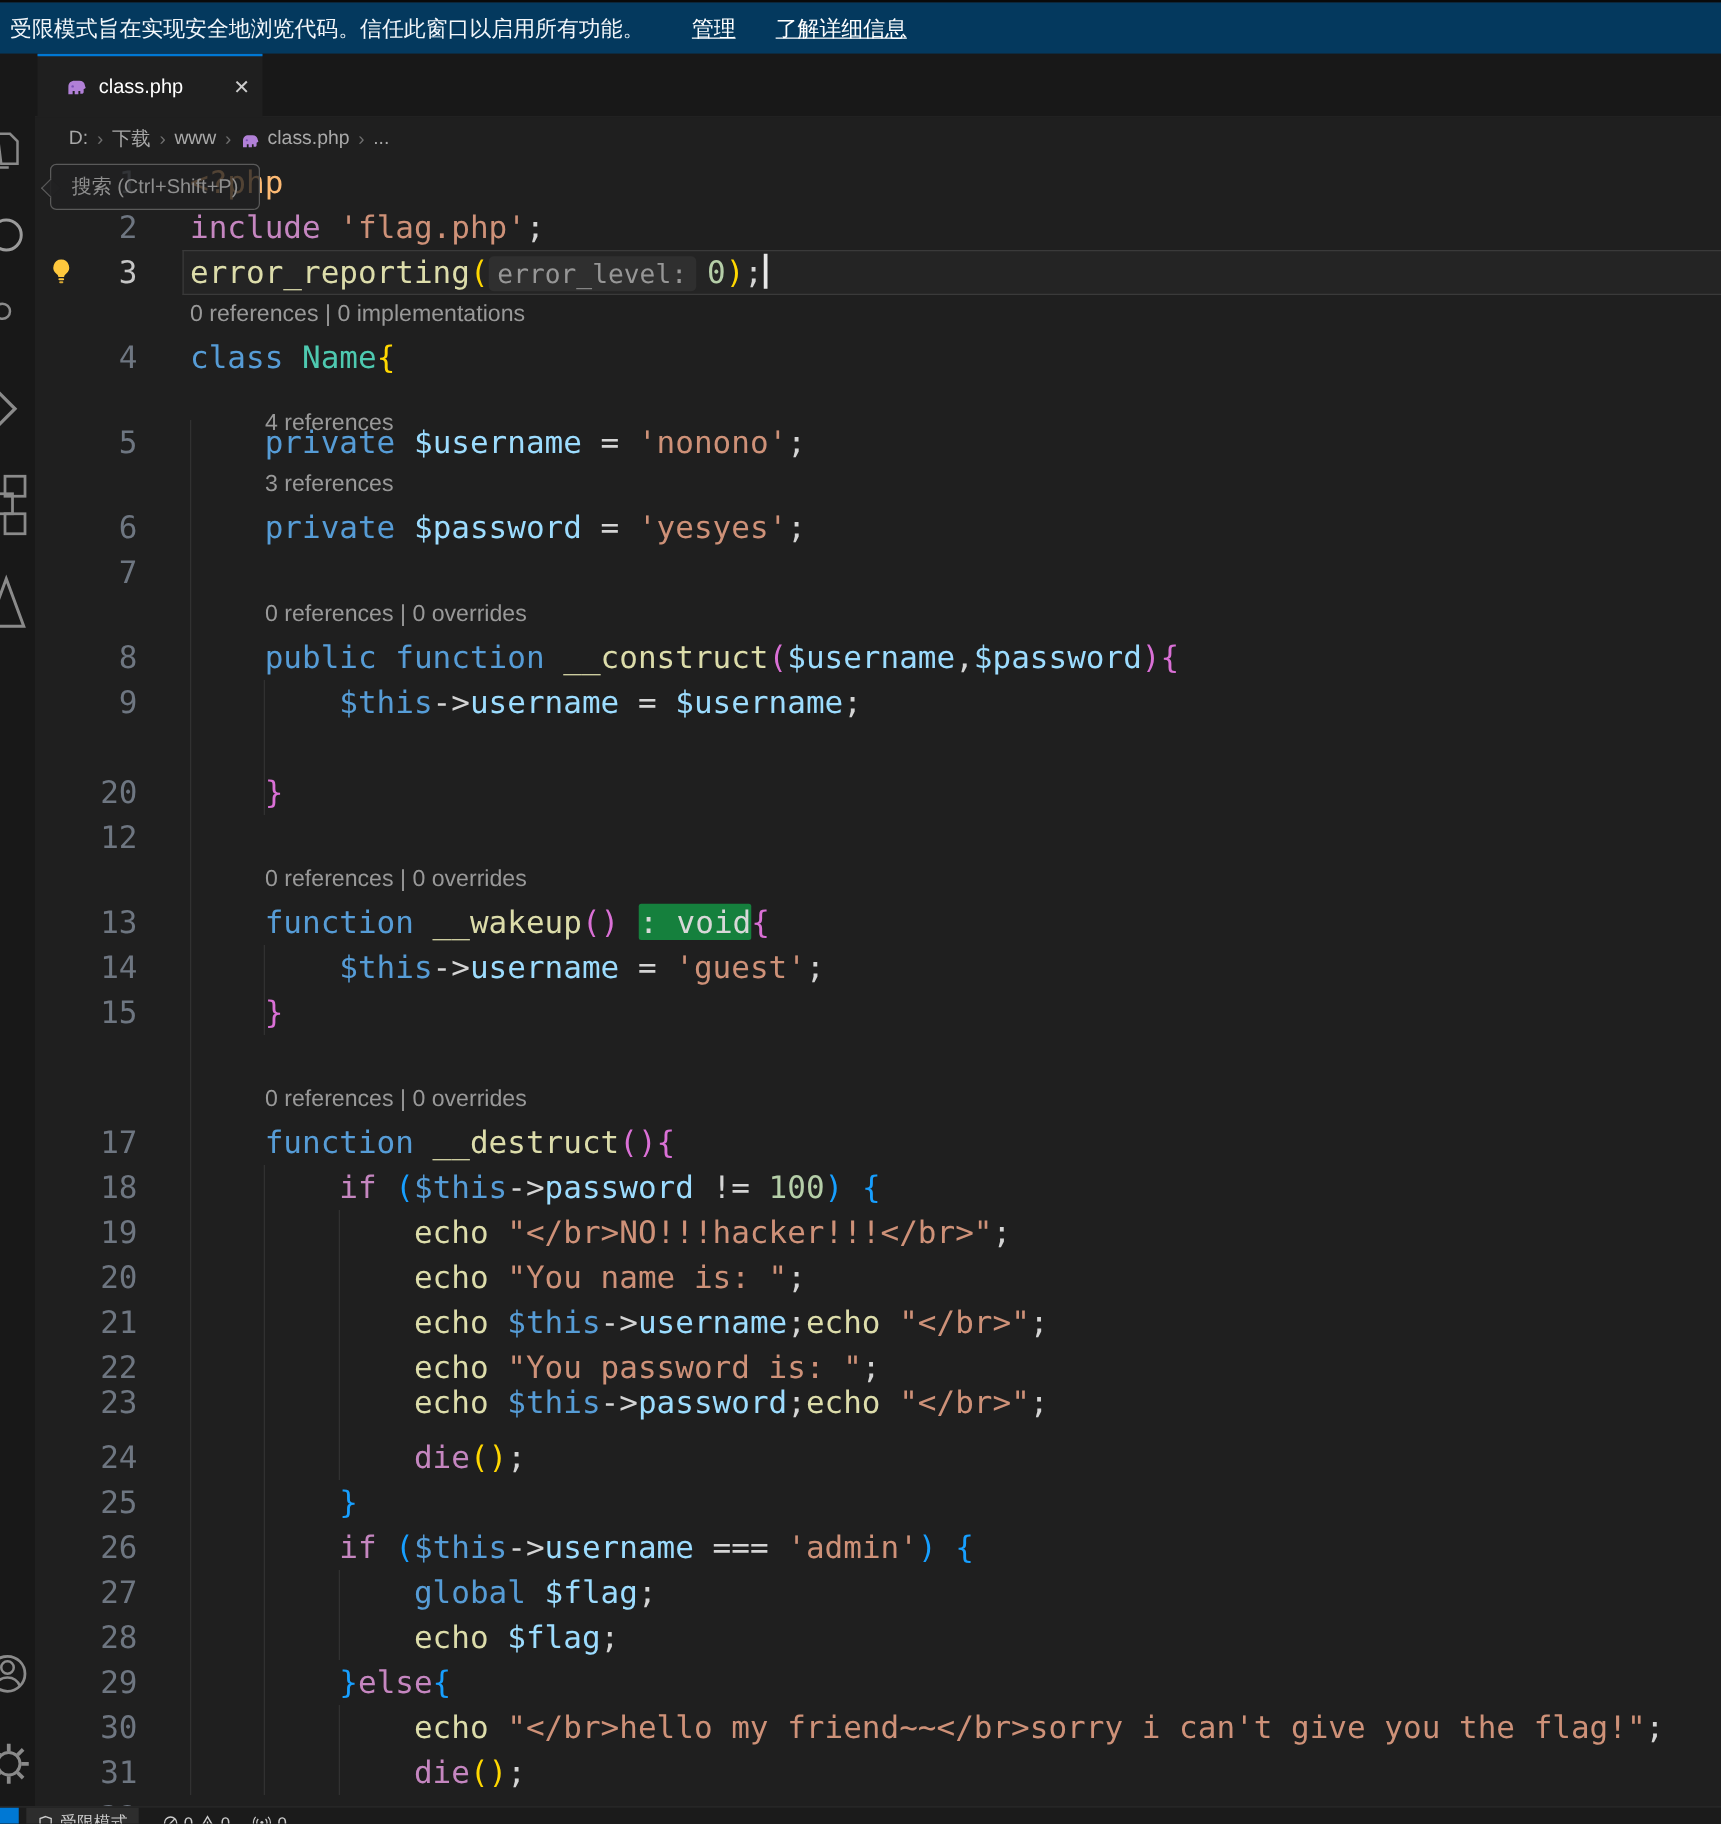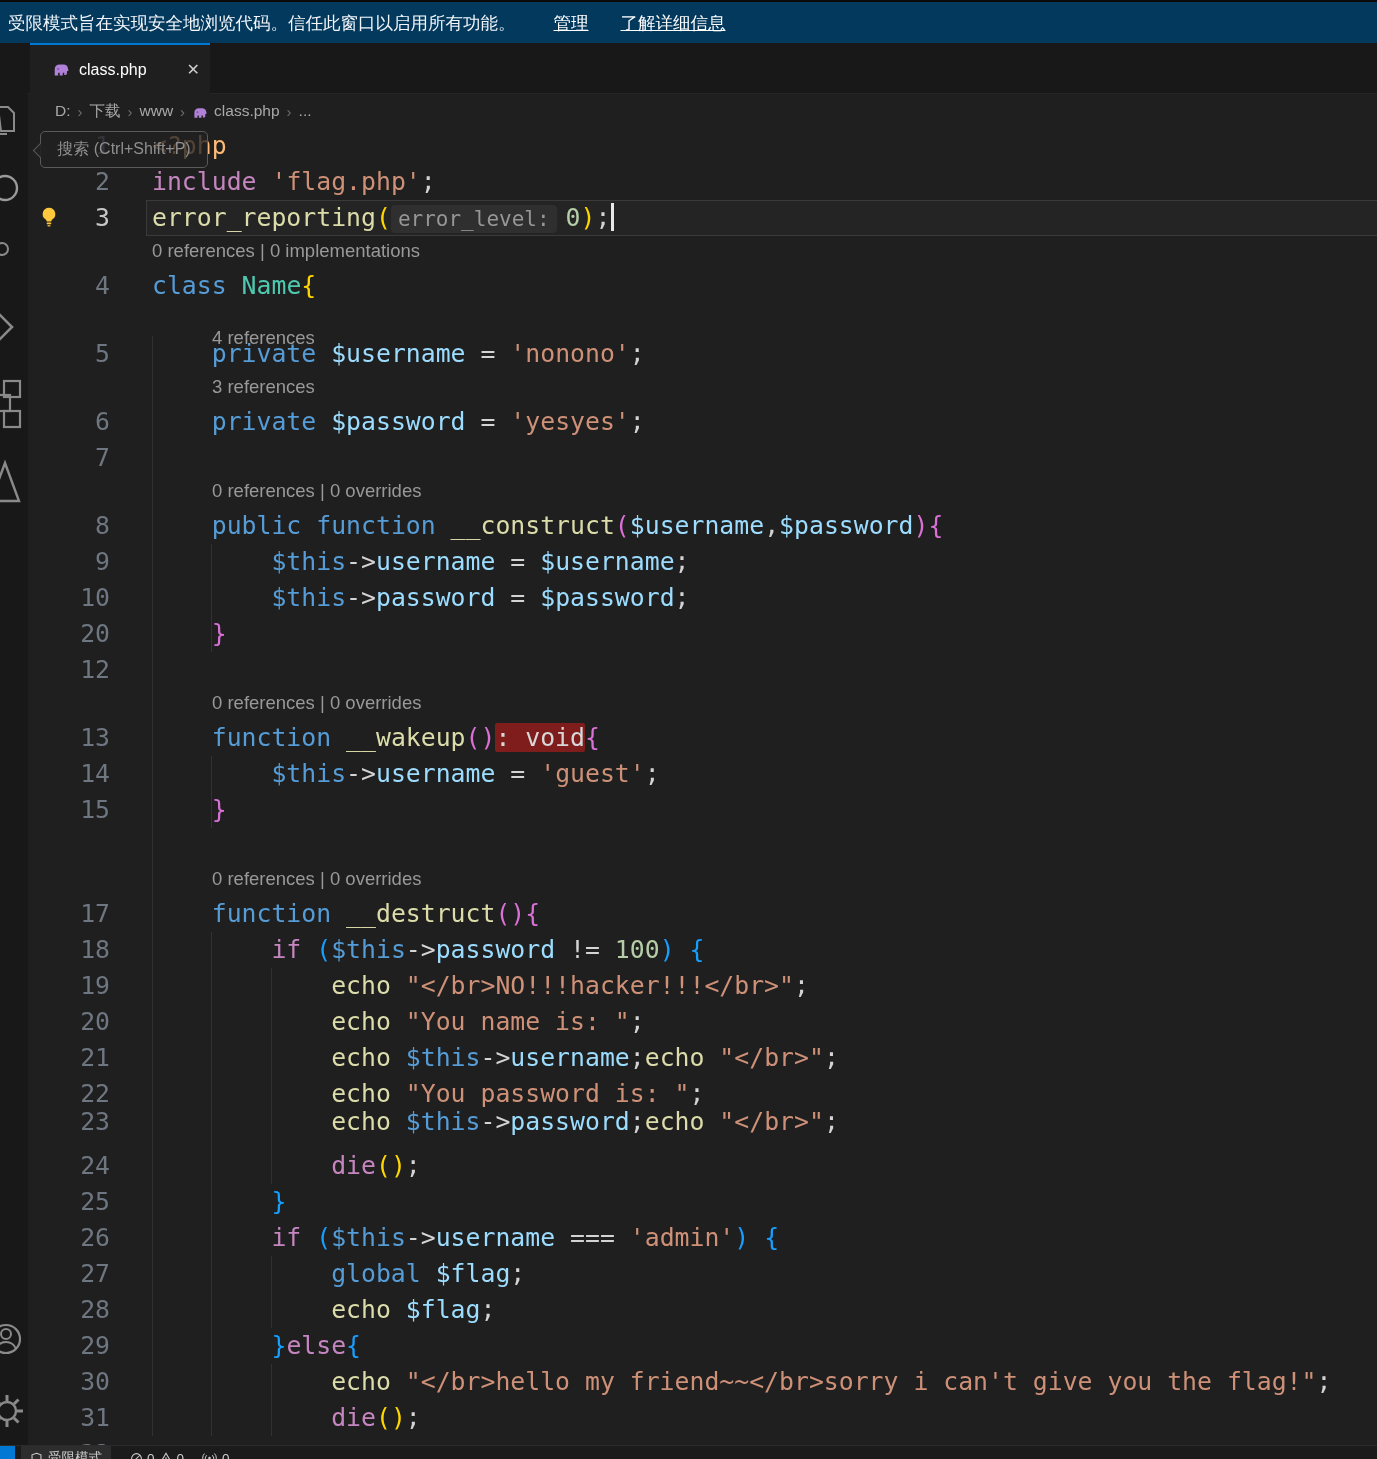--- a/index.html
+++ b/index.html
@@ -66,21 +66,21 @@
   .guide{position:absolute;width:1px;background:#313131;z-index:1;}
   .cursor{
     display:inline-block;width:2.5px;height:28px;background:#e8e8e8;
     vertical-align:-5px;margin-left:1px;
   }
   
   .t-tag{color:#fdba74}.t-kw{color:#569CD6}.t-ctrl{color:#C586C0}.t-fn{color:#DCDCAA}
   .t-var{color:#9CDCFE}.t-str{color:#CE9178}.t-num{color:#B5CEA8}.t-op{color:#D4D4D4}
   .t-cls{color:#4EC9B0}.t-b1{color:#FFD700}.t-b2{color:#DA70D6}.t-b3{color:#179FFF}
   .t-ws{color:#d4d4d4}
-  .t-typ{color:#d8d8d8;background:#7f1d1d;border-radius:2px;}
+  .t-typ{color:#d8d8d8;background:#15803d;border-radius:2px;margin-left:16px;}
   .t-inlay{
     color:#969696;background:#2f2f2f;border-radius:4px;padding:2px 7px;margin-right:9px;
     font-size:21px;
   }
   
   .lightbulb{position:absolute;left:38px;top:206px;z-index:7;cursor:pointer;}
   
   .search-tooltip{
     position:absolute;left:40px;top:131px;width:168px;height:37px;z-index:20;
     background:rgba(33,33,34,0.78);border:1px solid #5a5a5a;border-radius:5px;
@@ -247,24 +247,20 @@
     <div class="row" style="top: 348px; height: 32px;">
       <span class="lenstext" style="left: 212px;">0 references | 0 overrides</span>
     </div>
     <div class="row" style="top: 380px; height: 36px;">
       <span class="ln">8</span>
       <span class="codetext"><span class="t-ws">    </span><span class="t-kw">public</span><span class="t-ws"> </span><span class="t-kw">function</span><span class="t-ws"> </span><span class="t-fn">__construct</span><span class="t-b2">(</span><span class="t-var">$username</span><span class="t-op">,</span><span class="t-var">$password</span><span class="t-b2">)</span><span class="t-b2">{</span></span>
     </div>
     <div class="row" style="top: 416px; height: 36px;">
       <span class="ln">9</span>
       <span class="codetext"><span class="t-ws">        </span><span class="t-kw">$this</span><span class="t-op">-&gt;</span><span class="t-var">username</span><span class="t-ws"> </span><span class="t-op">=</span><span class="t-ws"> </span><span class="t-var">$username</span><span class="t-op">;</span></span>
-    </div>
-    <div class="row" style="top: 452px; height: 36px;">
-      <span class="ln">10</span>
-      <span class="codetext"><span class="t-ws">        </span><span class="t-kw">$this</span><span class="t-op">-&gt;</span><span class="t-var">password</span><span class="t-ws"> </span><span class="t-op">=</span><span class="t-ws"> </span><span class="t-var">$password</span><span class="t-op">;</span></span>
     </div>
     <div class="row" style="top: 488px; height: 36px;">
       <span class="ln">20</span>
       <span class="codetext"><span class="t-ws">    </span><span class="t-b2">}</span></span>
     </div>
     <div class="row" style="top: 524px; height: 36px;">
       <span class="ln">12</span>
       <span class="codetext"></span>
     </div>
     <div class="row" style="top: 560px; height: 32px;">

